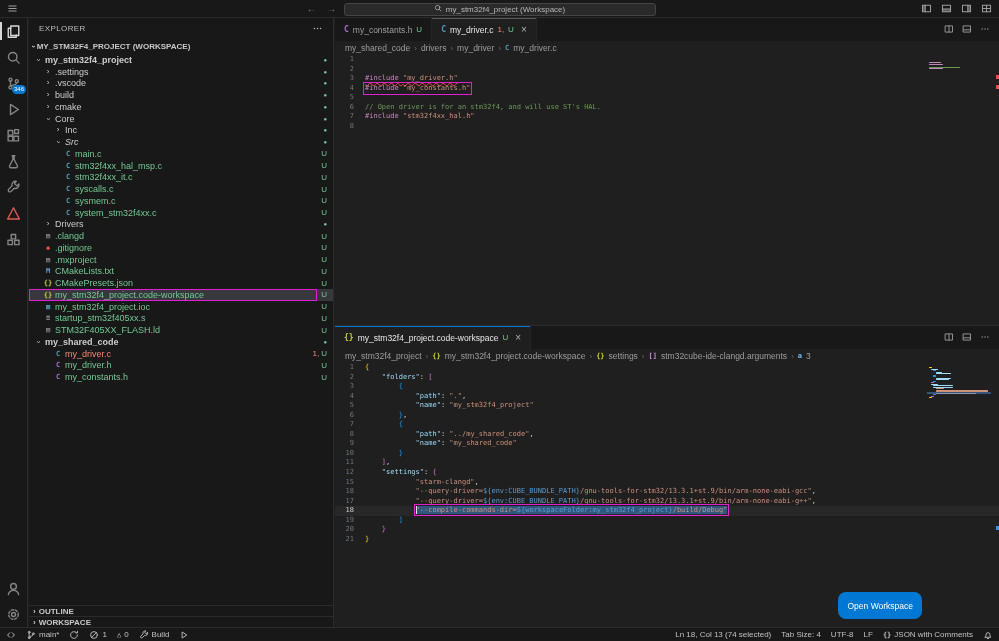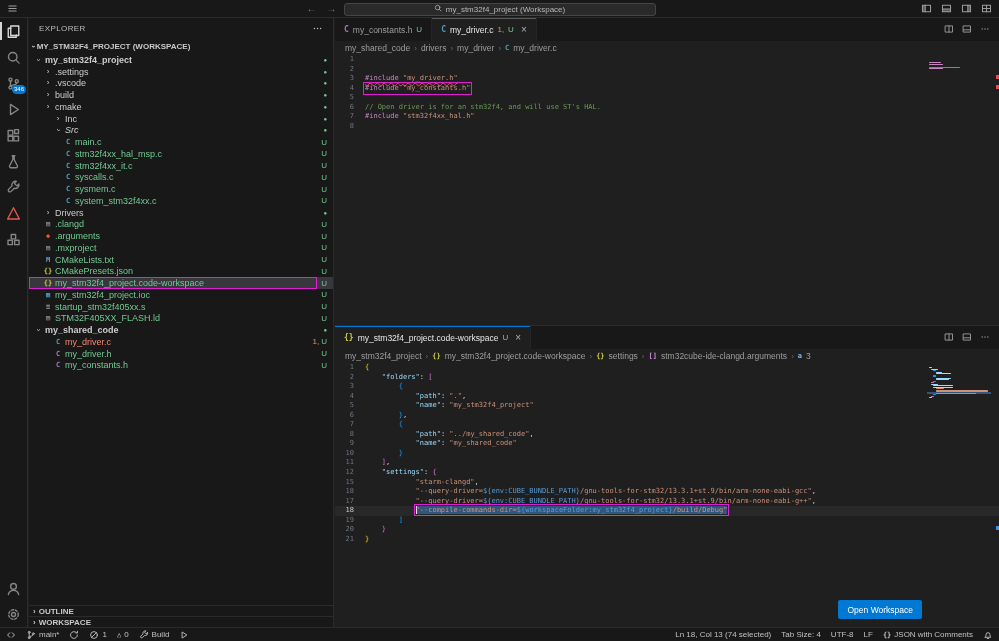--- a/index.html
+++ b/index.html
@@ -90,22 +90,22 @@
     text-decoration-thickness:.8px;text-underline-offset:2px}
   .caret{display:inline-block;width:1px;height:8px;background:#e6e6e6;vertical-align:middle;margin-right:-1px}
 
   .minimap{position:absolute;top:4px;right:12px;width:58px}
   .mm-bar{position:absolute;height:1px;border-radius:.5px}
   .mm-sel{position:absolute;left:-2px;right:-4px;height:2px;background:rgba(83,148,236,.45)}
   .ruler{position:absolute;top:0;bottom:0;right:0;width:4px}
   .ruler-mark{position:absolute;right:.5px;width:3px;height:4px}
 
   
-  .open-ws{position:absolute;right:77px;bottom:22px;height:19px;padding:0 9px;background:var(--accent);color:#ffffff;
-    border:none;border-radius:2px;font-size:8.5px;font-family:inherit;cursor:pointer;z-index:6}
+  .open-ws{position:absolute;right:77px;bottom:22px;height:27px;padding:0 9px;background:var(--accent);color:#ffffff;
+    border:none;border-radius:8px;font-size:8.5px;font-family:inherit;cursor:pointer;z-index:6}
 
   
   .statusbar{position:absolute;left:0;right:0;bottom:0;height:14px;background:#181818;border-top:1px solid #2b2b2b;
     display:flex;align-items:center;justify-content:space-between;padding:0 6px;font-size:8px;color:#c0c0c0}
   .sb-group{display:flex;align-items:center;gap:10px;height:100%}
   .sb-item{display:flex;align-items:center;gap:3px;cursor:pointer;white-space:nowrap}
   .ic{display:inline-flex;align-items:center;justify-content:center}
 </style>
 </head>
 <body>
@@ -316,20 +316,29 @@
         <div class="trow">
           <div class="trow-body" style="padding-left: 14px;">
             <span class="slot chev">›</span>
             <span class="tlabel">cmake</span>
           </div>
           <span class="tbadge">
             <span class="dot">●</span>
           </span>
         </div>
         <div class="trow">
+          <div class="trow-body" style="padding-left: 14px;">
+            <span class="slot chev open">›</span>
+            <span class="tlabel">Core</span>
+          </div>
+          <span class="tbadge">
+            <span class="dot">●</span>
+          </span>
+        </div>
+        <div class="trow">
           <div class="trow-body" style="padding-left: 24px;">
             <span class="slot chev">›</span>
             <span class="tlabel">Inc</span>
           </div>
           <span class="tbadge">
             <span class="dot">●</span>
           </span>
         </div>
         <div class="trow">
           <div class="trow-body" style="padding-left: 24px; font-style: italic;">
@@ -408,21 +417,21 @@
             <span class="slot txt-ic" style="color: rgb(138, 138, 138);">▤</span>
             <span class="tlabel git">.clangd</span>
           </div>
           <span class="tbadge">
             <span class="git">U</span>
           </span>
         </div>
         <div class="trow">
           <div class="trow-body" style="padding-left: 14px;">
             <span class="slot txt-ic" style="color: rgb(240, 81, 51);">◆</span>
-            <span class="tlabel git">.arguments</span>
+            <span class="tlabel git">.gitignore</span>
           </div>
           <span class="tbadge">
             <span class="git">U</span>
           </span>
         </div>
         <div class="trow">
           <div class="trow-body" style="padding-left: 14px;">
             <span class="slot txt-ic" style="color: rgb(138, 138, 138);">▤</span>
             <span class="tlabel git">.mxproject</span>
           </div>

